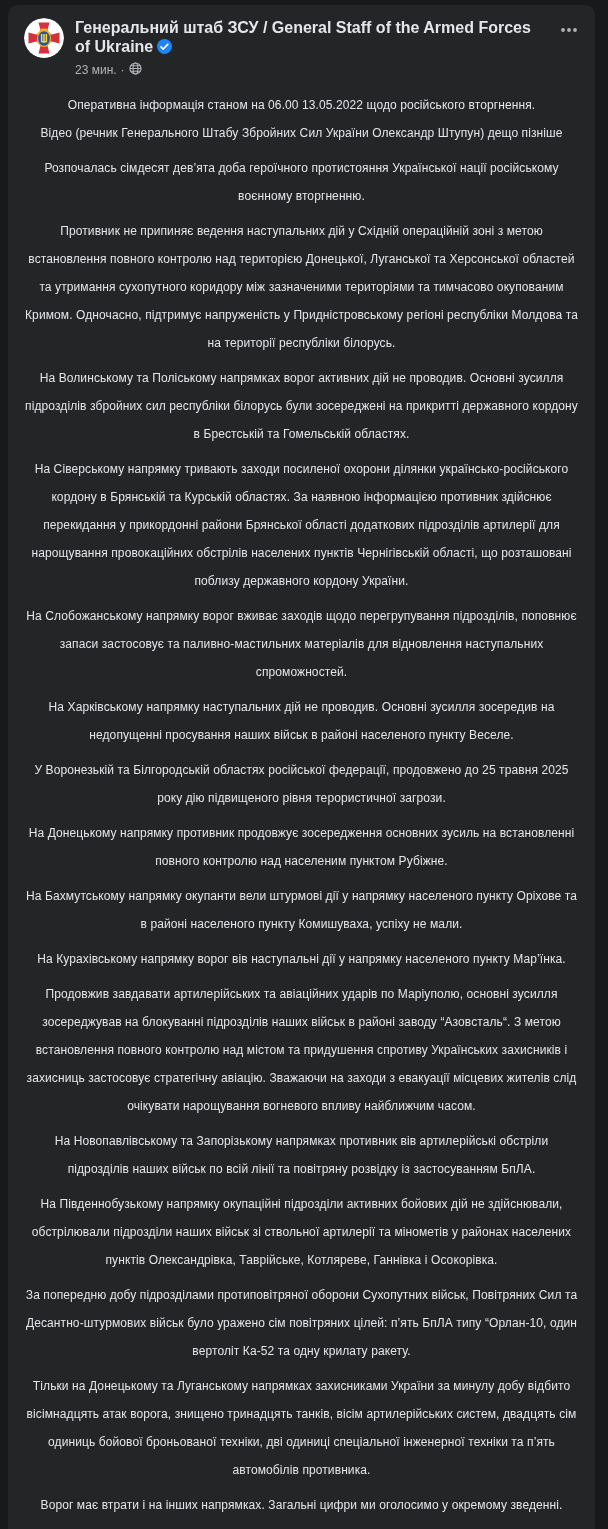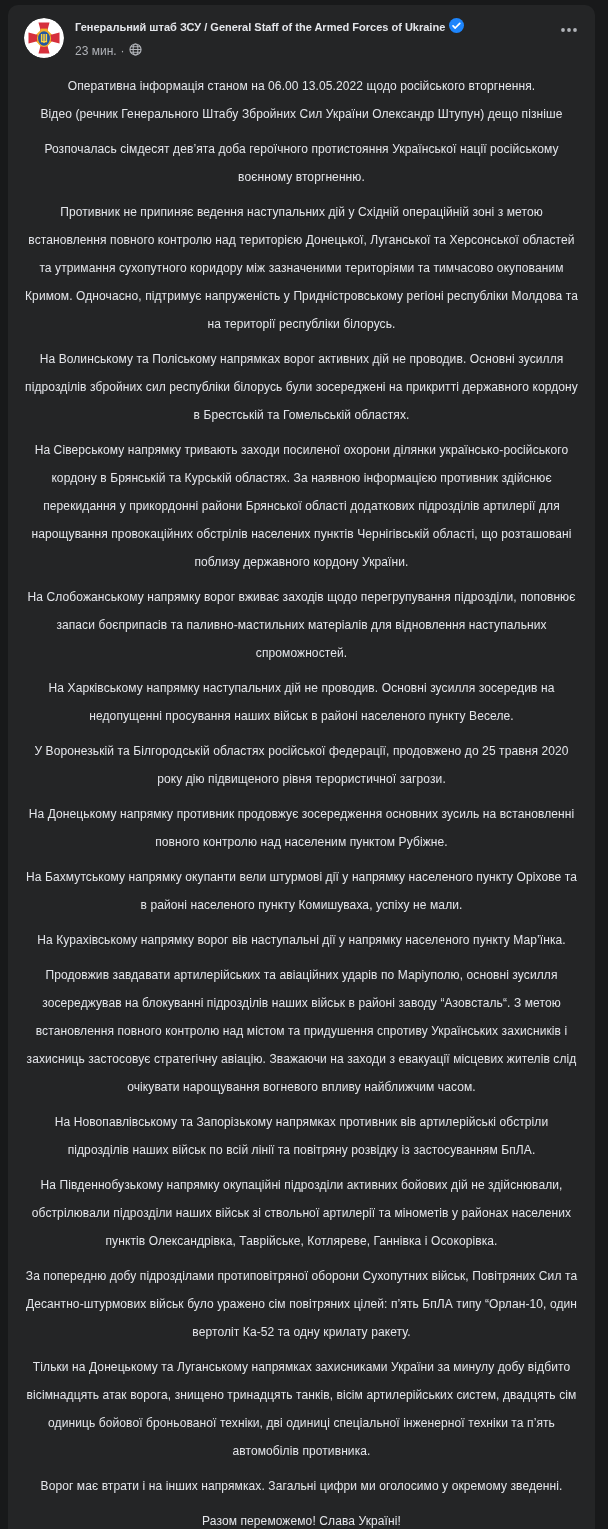--- a/index.html
+++ b/index.html
@@ -32,21 +32,21 @@
     overflow: hidden;
     cursor: pointer;
   }
   .header-middle {
     margin-left: 11px;
     flex: 1 1 auto;
     min-width: 0;
   }
   .page-title {
     color: #e4e6eb;
-    font-size: 11px;
+    font-size: 16px;
     font-weight: 700;
     line-height: 19px;
     max-width: 462px;
     cursor: pointer;
   }
   .verified-badge {
     display: inline-block;
     vertical-align: -2px;
     margin-left: 4px;
   }
@@ -150,23 +150,23 @@
   </div>
 
   <div class="post-body">
     <div>
         <div class="para">Оперативна інформація станом на 06.00 13.05.2022 щодо російського вторгнення.
 Відео (речник Генерального Штабу Збройних Сил України Олександр Штупун) дещо пізніше</div>
         <div class="para">Розпочалась сімдесят дев’ята доба героїчного протистояння Української нації російському воєнному вторгненню.</div>
         <div class="para">Противник не припиняє ведення наступальних дій у Східній операційній зоні з метою встановлення повного контролю над територією Донецької, Луганської та Херсонської областей та утримання сухопутного коридору між зазначеними територіями та тимчасово окупованим Кримом. Одночасно, підтримує напруженість у Придністровському регіоні республіки Молдова та на території республіки білорусь.</div>
         <div class="para">На Волинському та Поліському напрямках ворог активних дій не проводив. Основні зусилля підрозділів збройних сил республіки білорусь були зосереджені на прикритті державного кордону в Брестській та Гомельській областях.</div>
         <div class="para">На Сіверському напрямку тривають заходи посиленої охорони ділянки українсько-російського кордону в Брянській та Курській областях. За наявною інформацією противник здійснює перекидання у прикордонні райони Брянської області додаткових підрозділів артилерії для нарощування провокаційних обстрілів населених пунктів Чернігівській області, що розташовані поблизу державного кордону України.</div>
-        <div class="para">На Слобожанському напрямку ворог вживає заходів щодо перегрупування підрозділи, поповнює запаси боєприпасів та паливно-мастильних матеріалів для відновлення наступальних спроможностей.</div>
+        <div class="para">На Слобожанському напрямку ворог вживає заходів щодо перегрупування підрозділів, поповнює запаси застосовує та паливно-мастильних матеріалів для відновлення наступальних спроможностей.</div>
         <div class="para">На Харківському напрямку наступальних дій не проводив. Основні зусилля зосередив на недопущенні просування наших військ в районі населеного пункту Веселе.</div>
-        <div class="para">У Воронезькій та Білгородській областях російської федерації, продовжено до 25 травня 2020 року дію підвищеного  рівня терористичної загрози.</div>
+        <div class="para">У Воронезькій та Білгородській областях російської федерації, продовжено до 25 травня 2025 року дію підвищеного  рівня терористичної загрози.</div>
         <div class="para">На Донецькому напрямку  противник продовжує зосередження основних зусиль на встановленні повного контролю над населеним пунктом Рубіжне.</div>
         <div class="para">На Бахмутському напрямку окупанти вели штурмові дії у напрямку населеного пункту Оріхове та в районі населеного пункту Комишуваха, успіху не мали.</div>
         <div class="para">На Курахівському напрямку ворог вів наступальні дії у напрямку населеного пункту Мар’їнка.</div>
         <div class="para">Продовжив завдавати артилерійських та авіаційних ударів по Маріуполю, основні зусилля зосереджував на блокуванні підрозділів наших військ в районі заводу “Азовсталь“. З метою встановлення повного контролю над містом та придушення спротиву Українських захисників і захисниць застосовує стратегічну авіацію. Зважаючи на заходи з евакуації місцевих жителів слід очікувати нарощування вогневого впливу найближчим часом.</div>
         <div class="para">На Новопавлівському та Запорізькому напрямках противник вів артилерійські обстріли підрозділів наших військ по всій лінії та повітряну розвідку із застосуванням БпЛА.</div>
         <div class="para">На Південнобузькому напрямку окупаційні підрозділи активних бойових дій не здійснювали, обстрілювали підрозділи наших військ зі ствольної артилерії та мінометів у районах населених пунктів Олександрівка, Таврійське, Котляреве, Ганнівка і Осокорівка.</div>
         <div class="para">За попередню добу підрозділами протиповітряної оборони Сухопутних військ, Повітряних Сил та Десантно-штурмових військ було уражено сім повітряних цілей: п’ять БпЛА типу “Орлан-10, один вертоліт Ка-52 та одну крилату ракету.</div>
         <div class="para">Тільки на Донецькому та Луганському напрямках захисниками України за минулу добу відбито вісімнадцять атак ворога, знищено тринадцять танків, вісім артилерійських систем, двадцять сім одиниць бойової броньованої техніки, дві одиниці спеціальної інженерної техніки та п’ять автомобілів противника.</div>
         <div class="para">Ворог має втрати і на інших напрямках. Загальні цифри ми оголосимо у окремому зведенні.</div>
         <div class="para">Разом переможемо! Слава Україні!</div>

